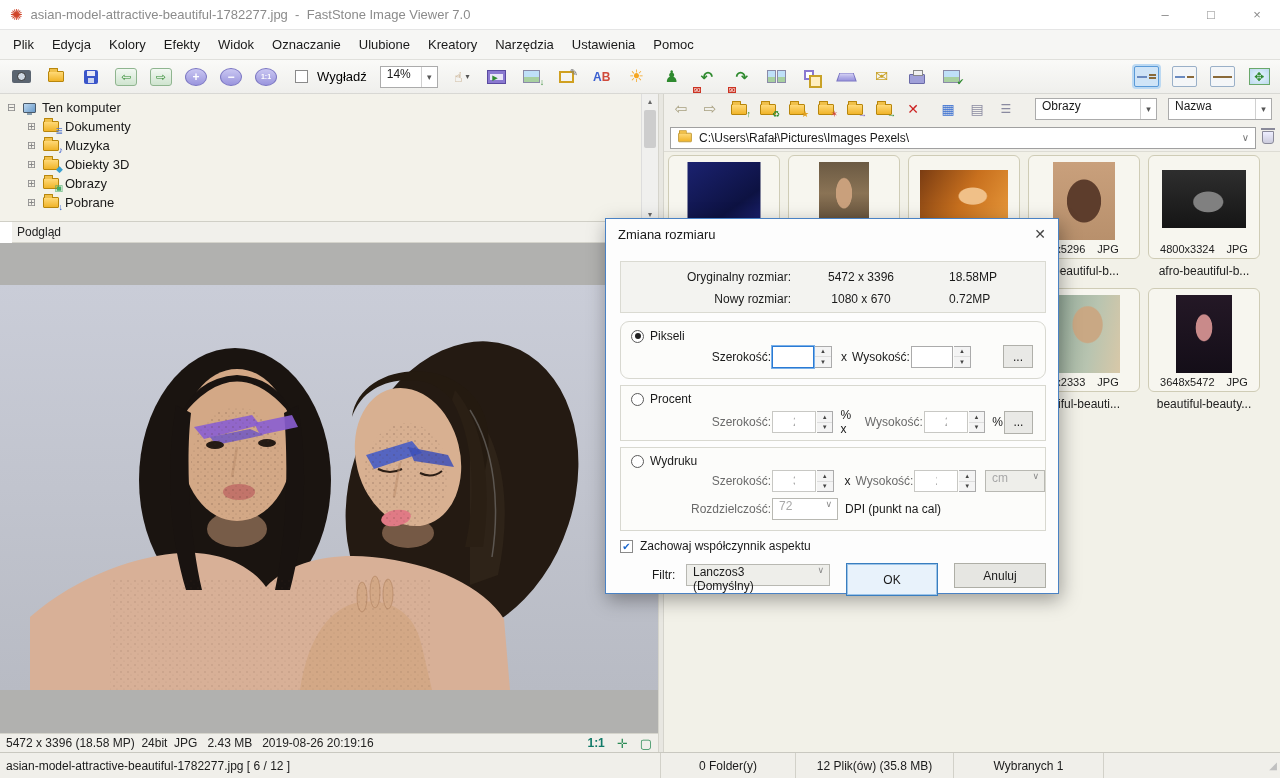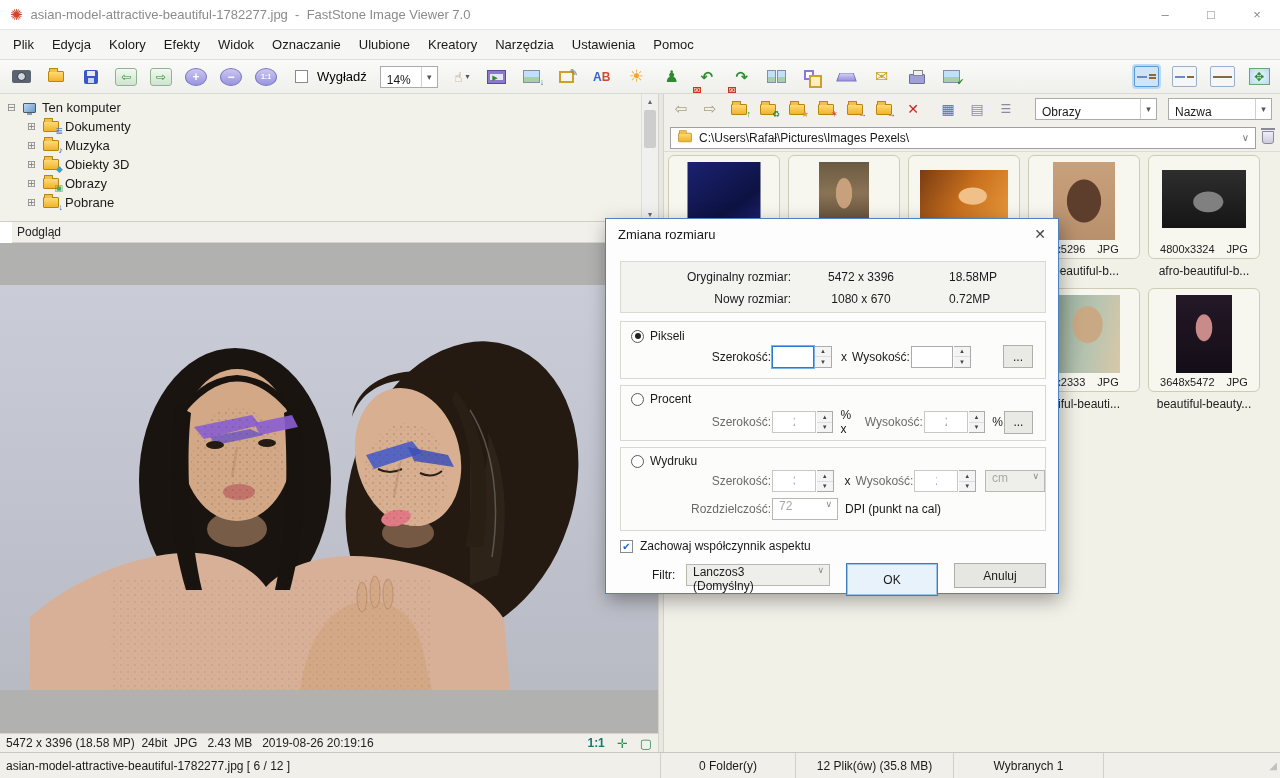--- a/index.html
+++ b/index.html
@@ -24,21 +24,21 @@
   .fold{width:16px;height:11px;background:linear-gradient(#ffd977,#f0b429);border:1px solid #b8860b;border-radius:1px;position:relative;display:inline-block;}
   .fold::before{content:"";position:absolute;top:-4px;left:0;width:7px;height:3px;background:#f0c04a;border:1px solid #b8860b;border-bottom:none;border-radius:1px 1px 0 0;}
   .ov{position:absolute;right:-5px;bottom:-5px;font-size:9px;line-height:1;}
   .flop{width:14px;height:14px;background:#3a55c9;border-radius:2px;position:relative;display:inline-block;}
   .flop::before{content:"";position:absolute;top:1px;left:3px;right:3px;height:5px;background:#e8e8f5;}
   .flop::after{content:"";position:absolute;bottom:1px;left:4px;right:4px;height:5px;background:#cdd6f0;}
   .gbtn{width:21px;height:18px;background:linear-gradient(#f2f8f2,#cfe4cf);border:1px solid #8fb58f;border-radius:3px;color:#2f8a2f;font-size:12px;display:inline-flex;align-items:center;justify-content:center;}
   .pcirc{width:18px;height:18px;border-radius:50%;background:linear-gradient(#cac7f2,#9a95dd);border:1px solid #7a75c2;color:#fff;display:inline-flex;align-items:center;justify-content:center;font-weight:bold;font-size:12px;}
   .pcirc.small{font-size:7px;}
   .chk{width:13px;height:13px;border:1px solid #8a8a8a;background:#fff;display:inline-flex;align-items:center;justify-content:center;font-size:10px;color:#2a2a2a;}
-  .combo{height:22px;background:#fff;border:1px solid #ababab;display:flex;align-items:flex-end;font-size:12px;color:#1a1a1a;}
+  .combo{height:22px;background:#fff;border:1px solid #ababab;display:flex;align-items:flex-start;font-size:12px;color:#1a1a1a;}
   .combo .val{padding:0 6px;flex:1;}
   .combo .cbt{width:16px;height:100%;border-left:1px solid #d0d0d0;display:flex;align-items:center;justify-content:center;color:#555;font-size:9px;}
   .film{width:19px;height:14px;background:#8a79d0;border:1px solid #5a4aa0;position:relative;display:inline-block;}
   .film::before{content:"";position:absolute;top:3px;bottom:3px;left:2px;right:2px;background:#e8e5f8;}
   .film .pv{position:absolute;left:4px;top:0px;color:#2f8a2f;font-size:11px;}
   .pic{width:17px;height:13px;border:1px solid #8a8aa8;background:linear-gradient(#bfe0f8 55%,#a8d0a0 55%);display:inline-block;position:relative;}
   .cropb{width:15px;height:12px;border:2px solid #d0a020;display:inline-block;position:relative;}
   .cropb .pe{position:absolute;right:-6px;top:-6px;color:#777;font-size:10px;}
   .twosq{width:10px;height:10px;border:2px solid #8a79d0;background:#fff;display:inline-block;position:relative;margin-right:5px;margin-bottom:4px;}
   .twosq::after{content:"";position:absolute;left:3px;top:3px;width:9px;height:9px;border:2px solid #c9a227;background:#ffefc0;}
@@ -538,21 +538,21 @@
         <span class="ival">5472 x 3396</span>
         <span class="imp">18.58MP</span>
       </div>
       <div class="irow">
         <span class="ilab">Nowy rozmiar:</span>
         <span class="ival">1080 x 670</span>
         <span class="imp">0.72MP</span>
       </div>
     </div>
 
-    <div class="grp" style="top:102px;height:58px;">
+    <div class="grp" style="top:102px;height:58px;border-radius:9px;">
       <div style="display:flex;align-items:center;margin:7px 0 0 10px;">
         <span class="radio on"></span>
         <span class="rlab">Pikseli</span>
       </div>
       <div class="frow" style="margin-top:2px;">
         <span class="lab">Szerokość:</span>
         <input class="num foc" style="width: 42px;" value="1080">
         <span class="spin">
             <i>▲</i>
             <i>▼</i>

